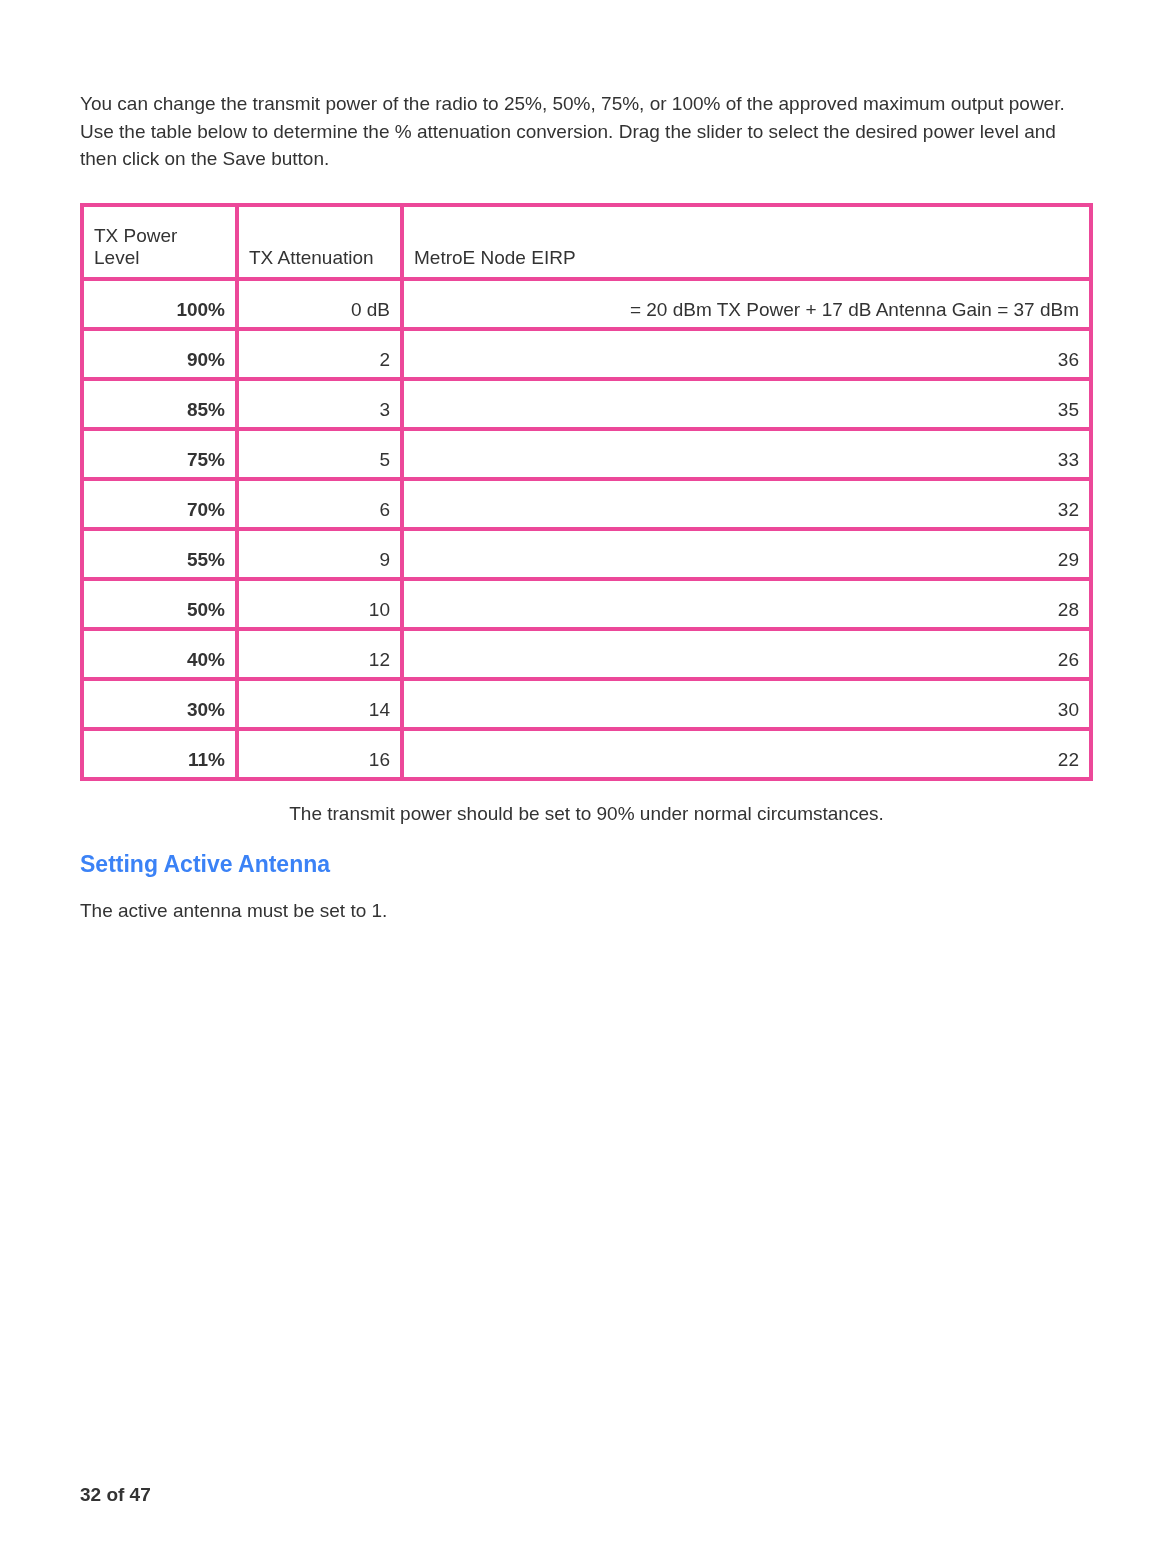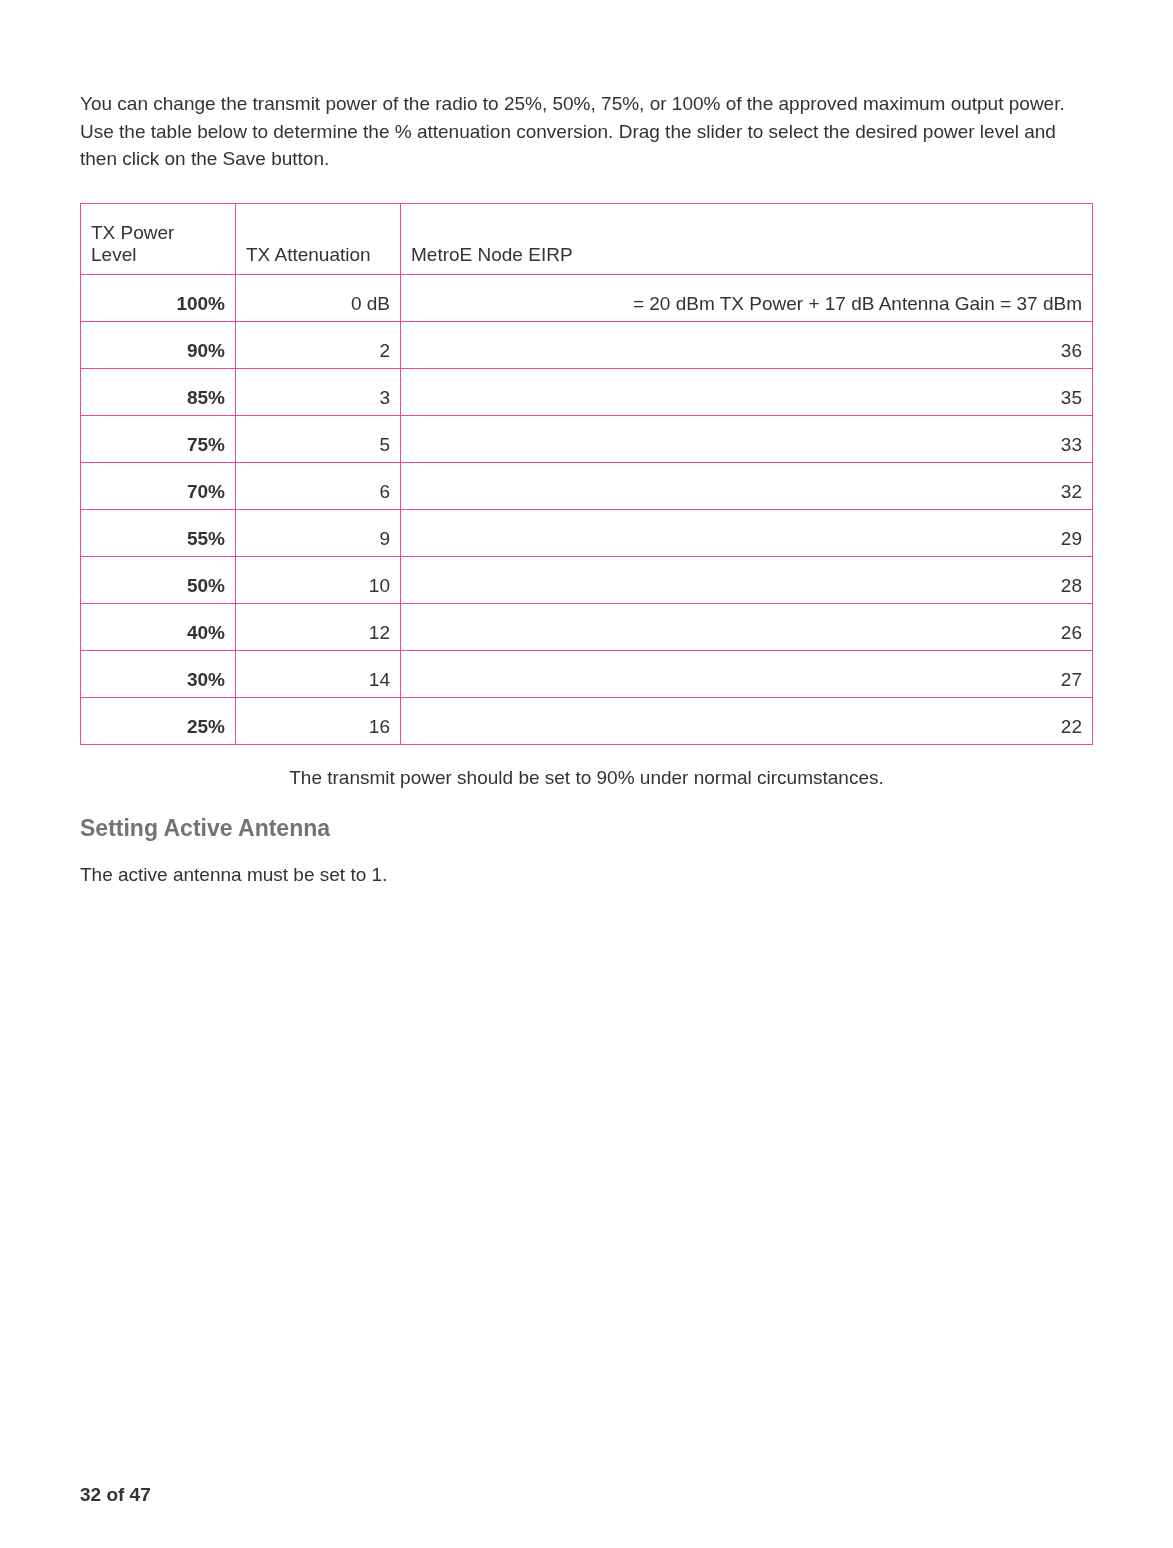--- a/index.html
+++ b/index.html
@@ -16,21 +16,21 @@
     .intro-text {
       line-height: 1.45;
       margin-bottom: 30px;
     }
     table {
       border-collapse: collapse;
       width: 100%;
       margin-bottom: 22px;
     }
     th, td {
-      border: 1px solid #ec4899;
+      border: 4px solid #ec4899;
       padding: 18px 10px 6px 10px;
       vertical-align: bottom;
     }
     th {
       text-align: left;
       font-weight: normal;
       padding: 18px 10px 8px 10px;
     }
     td.col-power { text-align: right; width: 155px; font-weight: bold; }
     td.col-atten { text-align: right; width: 165px; }
@@ -38,21 +38,21 @@
     th.col-power { width: 155px; }
     th.col-atten { width: 165px; }
     .after-table {
       margin-bottom: 26px;
       text-align: center;
     }
     .section-heading {
       font-weight: bold;
       font-size: 23px;
       margin-bottom: 22px;
-      color: #737373;
+      color: #3b82f6;
     }
     .antenna-text {
     }
     .page-footer {
       position: absolute;
       bottom: 42px;
       left: 80px;
       font-weight: bold;
       font-size: 19px;
     }
@@ -107,24 +107,24 @@
         <td class="col-eirp">28</td>
       </tr>
       <tr>
         <td class="col-power">40%</td>
         <td class="col-atten">12</td>
         <td class="col-eirp">26</td>
       </tr>
       <tr>
         <td class="col-power">30%</td>
         <td class="col-atten">14</td>
-        <td class="col-eirp">27</td>
+        <td class="col-eirp">30</td>
       </tr>
       <tr>
-        <td class="col-power">25%</td>
+        <td class="col-power">11%</td>
         <td class="col-atten">16</td>
         <td class="col-eirp">22</td>
       </tr>
     </tbody>
 </table>
 
 <p class="after-table">The transmit power should be set to 90% under normal circumstances.</p>
 
 <h2 class="section-heading">Setting Active Antenna</h2>
 

